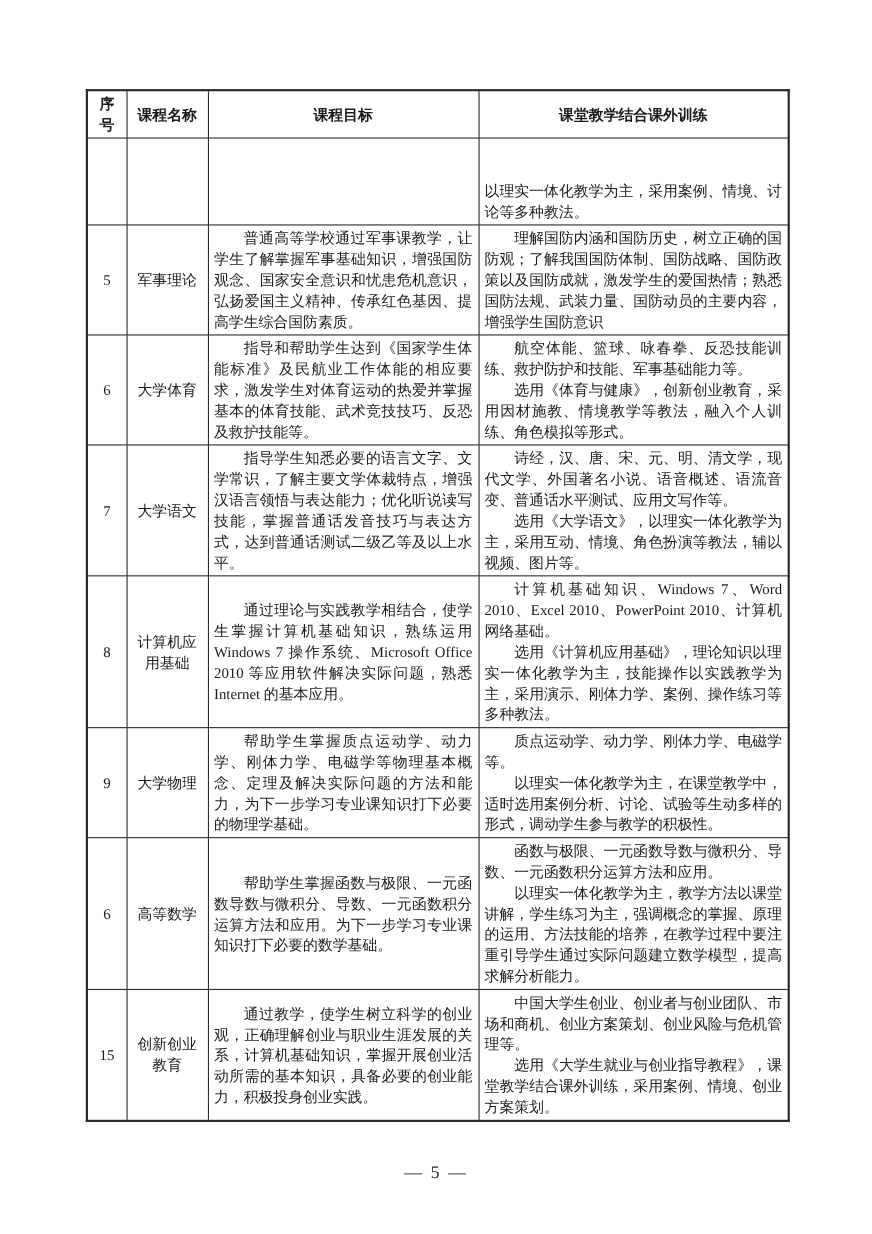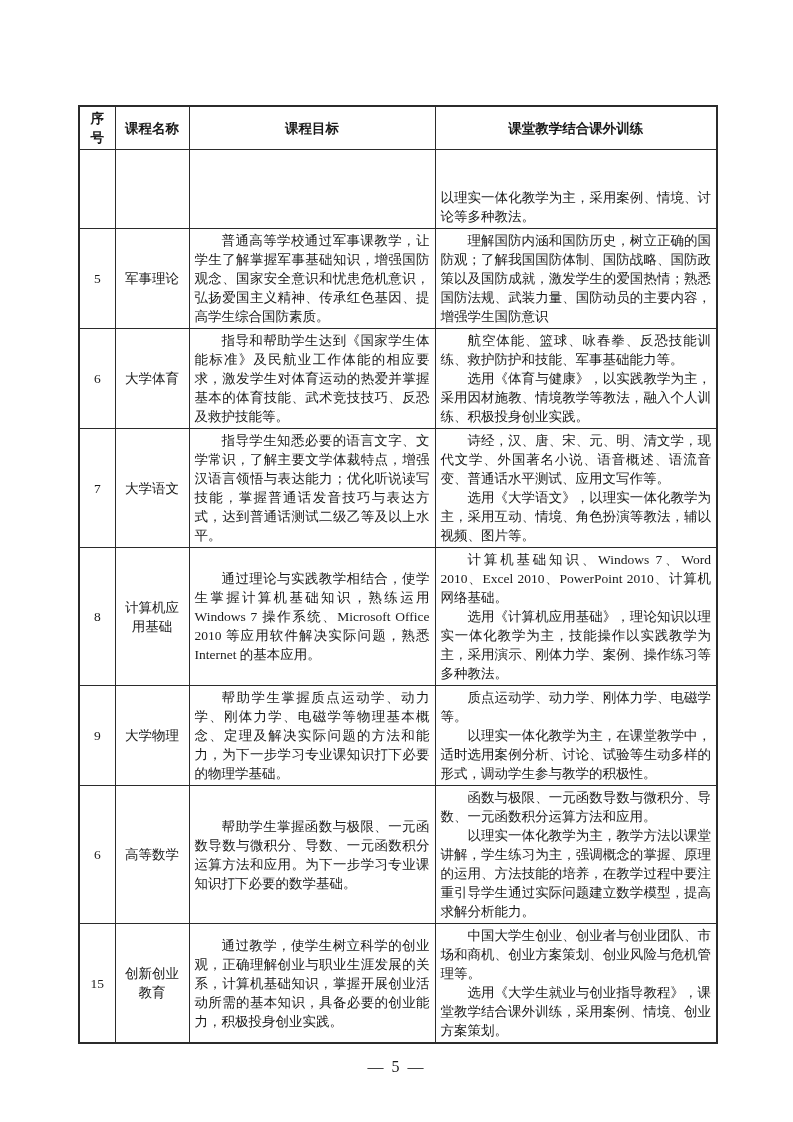--- a/index.html
+++ b/index.html
@@ -5,21 +5,21 @@
   * { margin: 0; padding: 0; box-sizing: border-box; }
   html, body { background: #ffffff; }
   body {
     width: 793px; height: 1122px;
     position: relative;
     font-family: "Liberation Serif", "DejaVu Serif", serif;
     color: #1a1a1a;
   }
   .doc-table {
     position: absolute;
-    left: 78px; top: 105px;
+    left: 78px; top: 81px;
     width: 638px;
     border-collapse: collapse;
     table-layout: fixed;
   }
   .doc-table th, .doc-table td {
     border: 1px solid #2b2b2b;
     font-size: 13.5px;
     line-height: 19px;
     vertical-align: middle;
     padding: 2px 5px;
@@ -103,21 +103,21 @@
     </tr>
 
     <tr class="h95">
       <td class="no-cell">6</td>
       <td class="name-cell">大学体育</td>
       <td class="obj-cell">
         <p>指导和帮助学生达到《国家学生体能标准》及民航业工作体能的相应要求，激发学生对体育运动的热爱并掌握基本的体育技能、武术竞技技巧、反恐及救护技能等。</p>
       </td>
       <td class="cont-cell">
         <p>航空体能、篮球、咏春拳、反恐技能训练、救护防护和技能、军事基础能力等。</p>
-        <p>选用《体育与健康》，以实践教学为主，采用因材施教、情境教学等教法，融入个人训练、积极投身创业实践。</p>
+        <p>选用《体育与健康》，创新创业教育，采用因材施教、情境教学等教法，融入个人训练、角色模拟等形式。</p>
       </td>
     </tr>
 
     <tr class="h115">
       <td class="no-cell">7</td>
       <td class="name-cell">大学语文</td>
       <td class="obj-cell">
         <p>指导学生知悉必要的语言文字、文学常识，了解主要文学体裁特点，增强汉语言领悟与表达能力；优化听说读写技能，掌握普通话发音技巧与表达方式，达到普通话测试二级乙等及以上水平。</p>
       </td>
       <td class="cont-cell">

